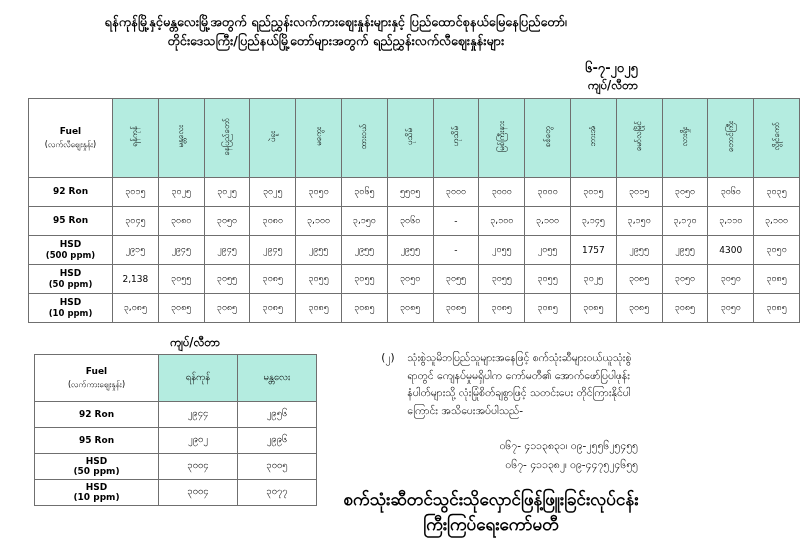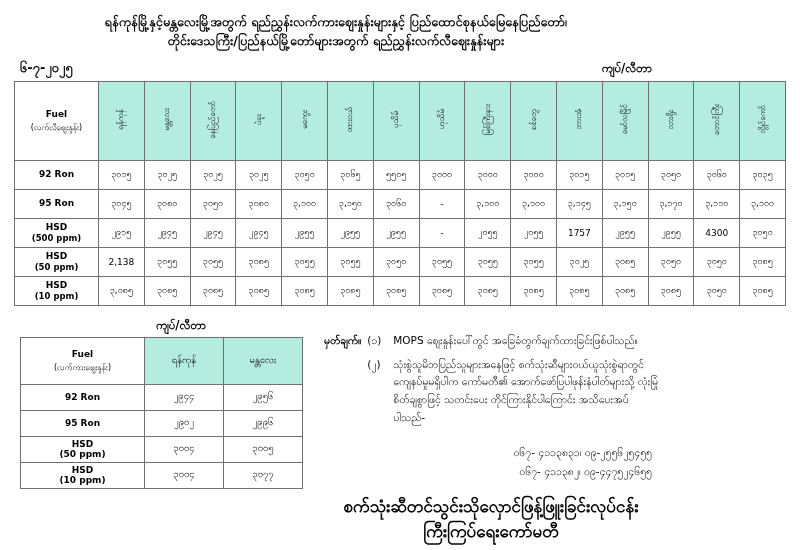--- a/index.html
+++ b/index.html
@@ -13,38 +13,39 @@
     font-family: "DejaVu Sans", sans-serif;
     color: #000000;
     overflow: hidden;
     position: relative;
   }
   .page {
     width: 672px;
     height: 550px;
     position: relative;
     box-sizing: border-box;
-    padding: 8px 14px;
+    padding: 8px 28px;
   }
   .title-block {
     text-align: center;
     margin-top: 4px;
   }
   .title-line {
     font-size: 12.5px;
     font-weight: bold;
     line-height: 1.55;
     letter-spacing: 0.2px;
   }
   .meta-row {
     display: flex;
     justify-content: space-between;
     align-items: flex-end;
     margin-top: 8px;
     padding: 0 6px;
+    flex-direction: column;
   }
   .date-label {
     font-size: 13px;
     font-weight: bold;
   }
   .unit-label {
     font-size: 11.5px;
     font-weight: bold;
   }
   table.grid {
@@ -385,27 +386,20 @@
             </td>
             <td class="val">၃၀၀၄</td>
             <td class="val">၃၀၇၇</td>
           </tr>
         </tbody>
       </table>
     </div>
 
     <div class="lower-right">
       <div class="notes">
-        <div class="notes-head">မှတ်ချက်။</div>
-        <div class="note-item" style="flex:1;">
-          <div class="note-num">(၁)</div>
-          <div class="note-text">MOPS ဈေးနှုန်းပေါ်တွင် အခြေခံတွက်ချက်ထားခြင်းဖြစ်ပါသည်။</div>
-        </div>
-      </div>
-      <div class="notes">
         <div class="notes-head" style="visibility:hidden;">မှတ်ချက်။</div>
         <div class="note-item" style="flex:1;">
           <div class="note-num">(၂)</div>
           <div class="note-text">သုံးစွဲသူမိဘပြည်သူများအနေဖြင့် စက်သုံးဆီများဝယ်ယူသုံးစွဲရာတွင် ကျေနပ်မှုမရှိပါက ကော်မတီ၏ အောက်ဖော်ပြပါဖုန်းနံပါတ်များသို့ လုံးမြုံစိတ်ချစွာဖြင့် သတင်းပေး တိုင်ကြားနိုင်ပါကြောင်း အသိပေးအပ်ပါသည်-</div>
         </div>
       </div>
 
       <div class="phones">
         <div>၀၆၇- ၄၁၁၃၈၃၁၊ ၀၉-၂၅၅၆၂၅၄၅၅</div>
         <div>၀၆၇- ၄၁၁၃၈၂၊ ၀၉-၄၄၇၅၂၄၆၅၅</div>

